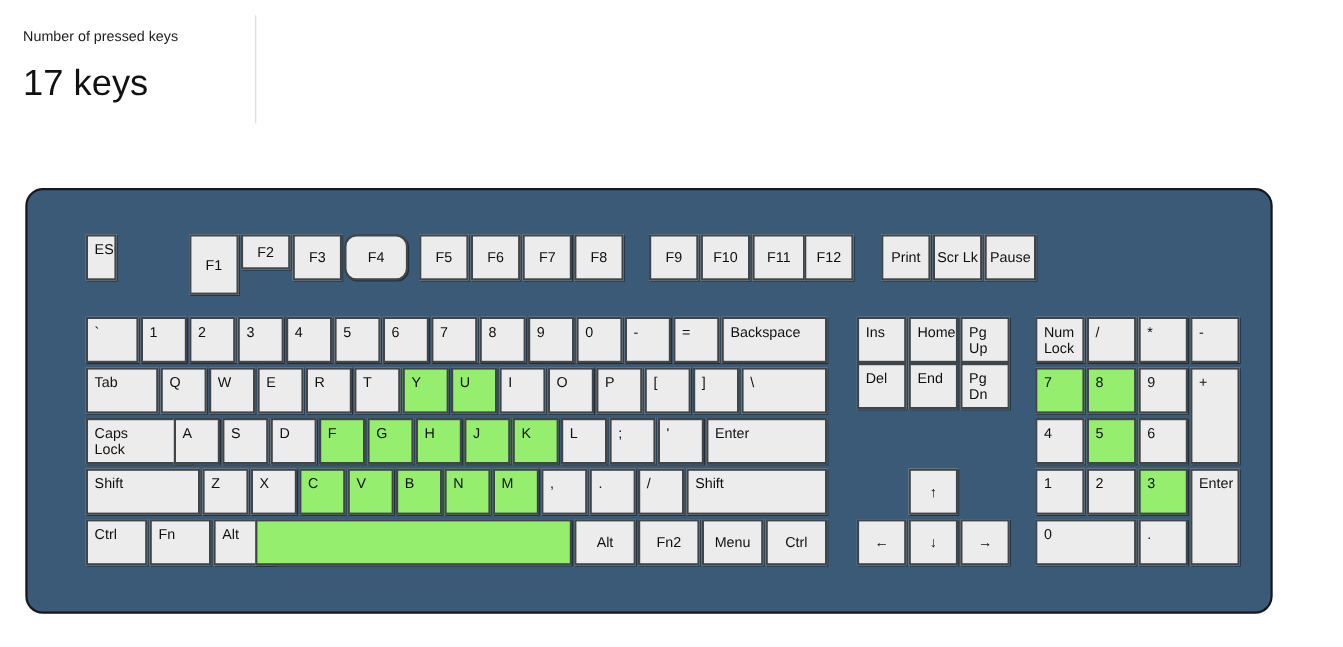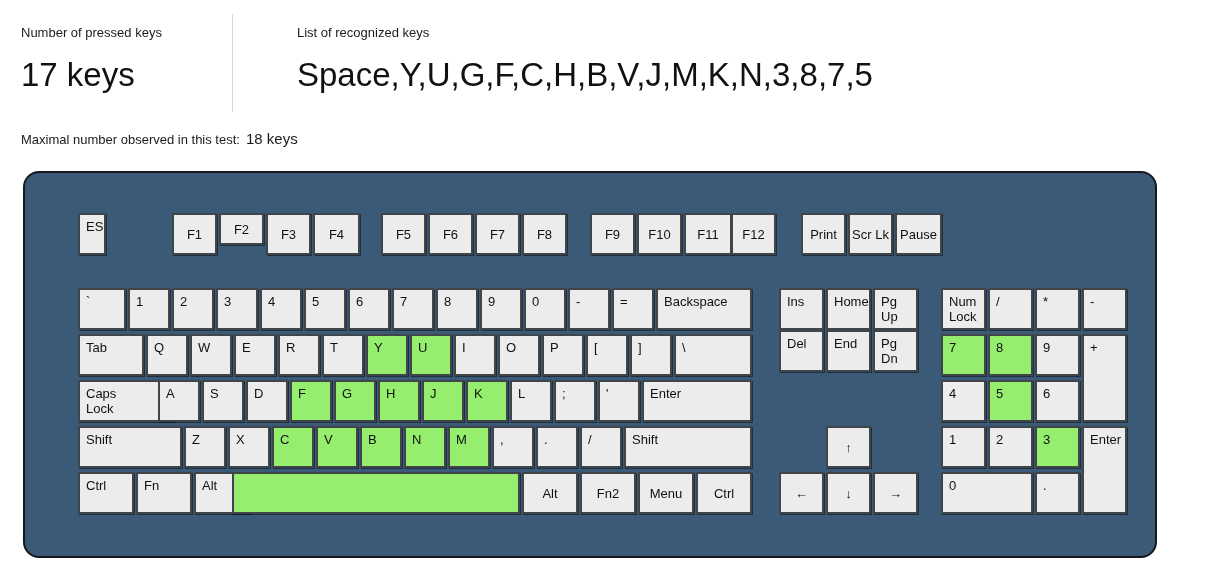--- a/index.html
+++ b/index.html
@@ -93,44 +93,37 @@
 </style>
 </head>
 <body>
 
 <div class="header">
   <div class="hdr-col-a">
     <div class="hdr-label">Number of pressed keys</div>
     <div class="hdr-big">17 keys</div>
   </div>
   <div class="hdr-divider"></div>
-  <div class="hdr-col-b">
-    <div class="hdr-label">List of recognized keys</div>
-    <div class="hdr-big">Space,Y,U,G,F,C,H,B,V,J,M,K,N,3,8,7,5</div>
-  </div>
-  <div class="hdr-max">
-    <span>Maximal number observed in this test:</span><span class="val">18 keys</span>
-  </div>
 </div>
 
 <div class="kb">
   <div class="kb-inner" id="kb-inner">
       <div class="key" style="left: 53px; top: 40px; width: 28px; height: 42px;">
         <span class="lbl">ESC</span>
       </div>
-      <div class="key ctr" style="left: 147px; top: 40px; width: 45px; height: 42px;">
+      <div class="key ctr" style="left: 147px; top: 40px; width: 45px; height: 55px;">
         <span class="lbl">F1</span>
       </div>
       <div class="key ctr" style="left: 194px; top: 40px; width: 45px; height: 32px;">
         <span class="lbl">F2</span>
       </div>
       <div class="key ctr" style="left: 241px; top: 40px; width: 45px; height: 42px; padding-left: 23px;">
         <span class="lbl">F3</span>
       </div>
-      <div class="key ctr" style="left: 288px; top: 40px; width: 47px; height: 42px;">
+      <div class="key ctr" style="left: 288px; top: 40px; width: 58px; height: 42px; border-radius: 11px;">
         <span class="lbl">F4</span>
       </div>
       <div class="key ctr" style="left: 356px; top: 40px; width: 45px; height: 42px;">
         <span class="lbl">F5</span>
       </div>
       <div class="key ctr" style="left: 403px; top: 40px; width: 45px; height: 42px;">
         <span class="lbl">F6</span>
       </div>
       <div class="key ctr" style="left: 450px; top: 40px; width: 45px; height: 42px;">
         <span class="lbl">F7</span>

